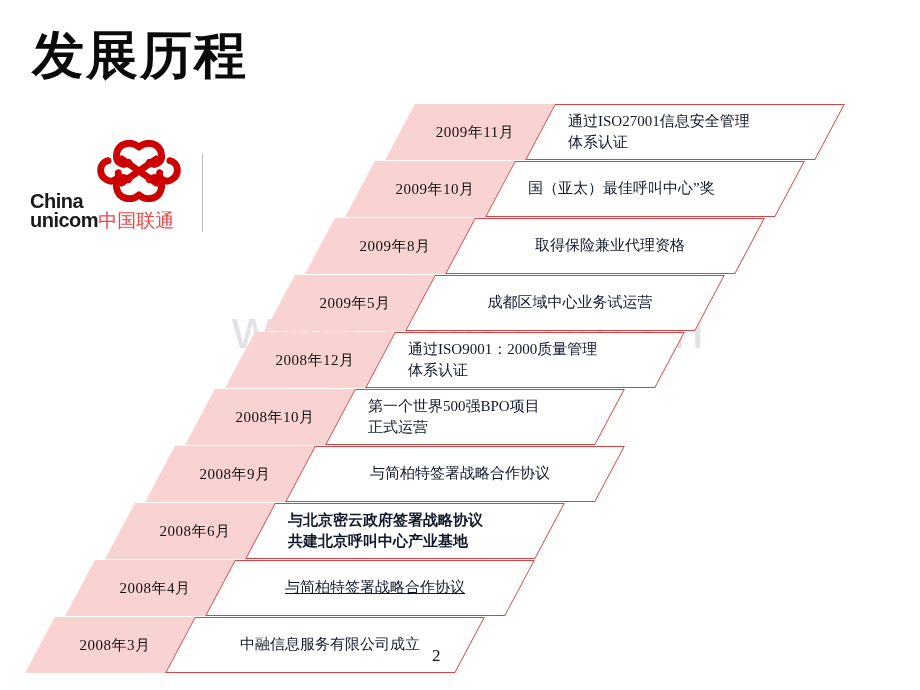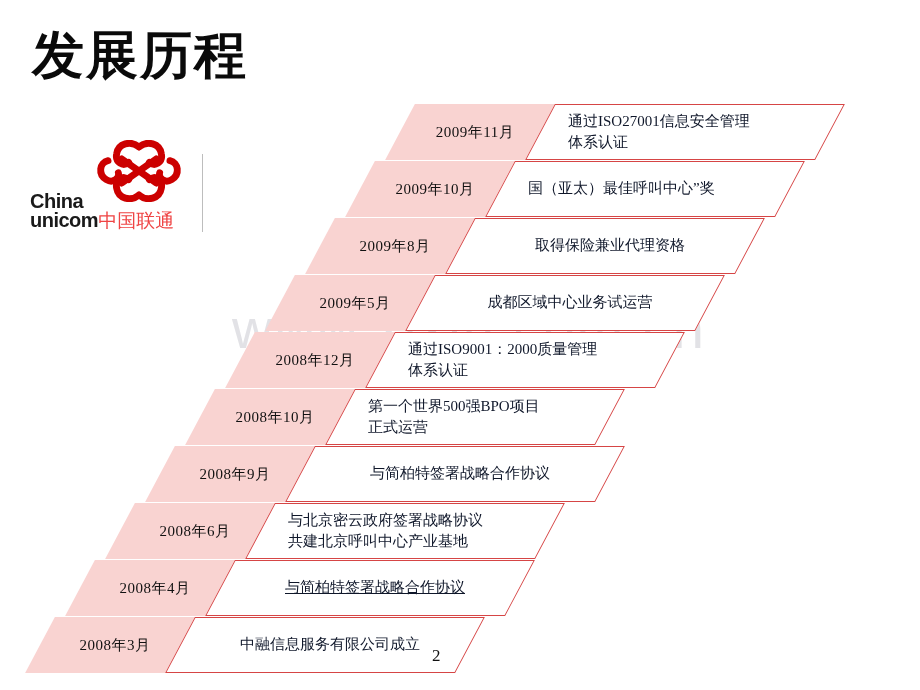--- a/index.html
+++ b/index.html
@@ -275,21 +275,21 @@
         <div class="tl-label-text">2008年9月</div>
         <div class="tl-body" style="left: 140px; width: 310px; border-color: rgb(214, 69, 69);"></div>
         <div class="tl-body-text" style="left: 160px; width: 280px;">
           <div>与简柏特签署战略合作协议</div>
         </div>
       </div>
       <div class="tl-row" style="left: 120px; top: 503px;">
         <div class="tl-label" style="background: rgb(249, 211, 209);"></div>
         <div class="tl-label-text">2008年6月</div>
         <div class="tl-body" style="left: 140px; width: 290px; border-color: rgb(214, 69, 69);"></div>
-        <div class="tl-body-text left" style="left: 168px; width: 260px;">
+        <div class="tl-body-text left" style="left: 168px; width: 260px; font-weight: bold;">
           <div>与北京密云政府签署战略协议</div>
           <div>共建北京呼叫中心产业基地</div>
         </div>
       </div>
       <div class="tl-row" style="left: 80px; top: 560px;">
         <div class="tl-label" style="background: rgb(249, 211, 209);"></div>
         <div class="tl-label-text">2008年4月</div>
         <div class="tl-body" style="left: 140px; width: 300px; border-color: rgb(214, 69, 69);"></div>
         <div class="tl-body-text" style="left: 160px; width: 270px; text-decoration: underline;">
           <div>与简柏特签署战略合作协议</div>

